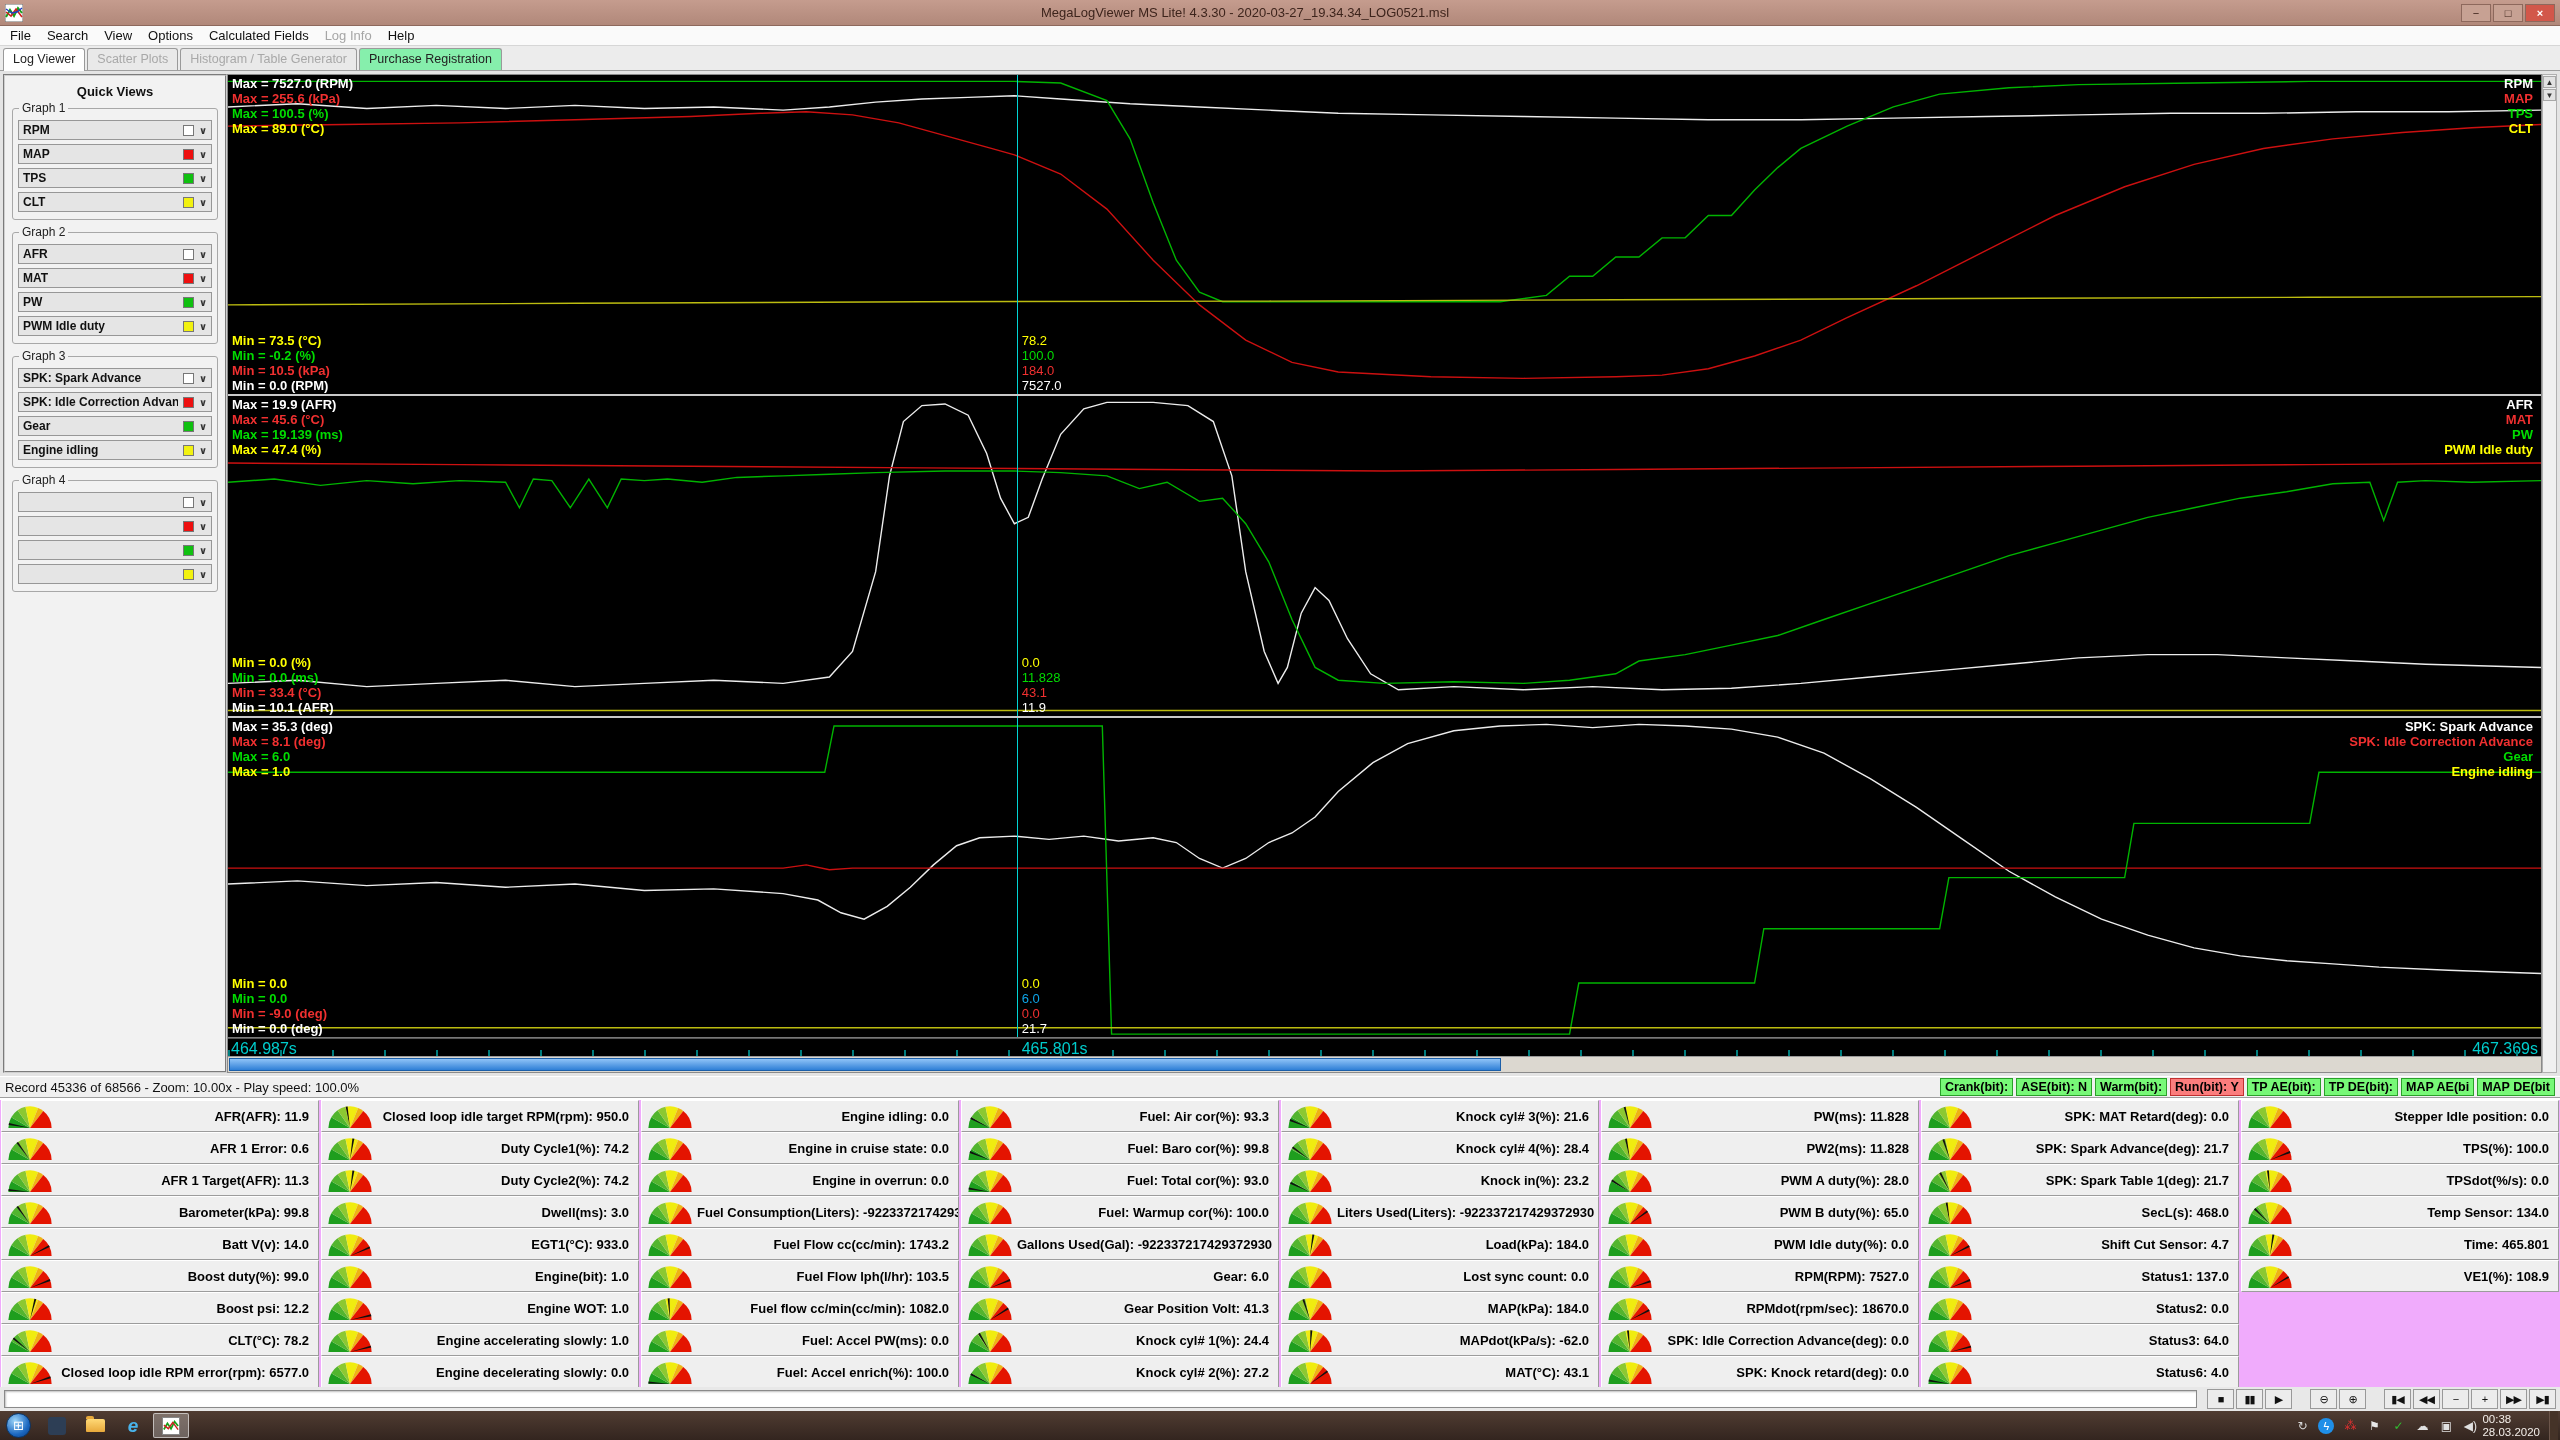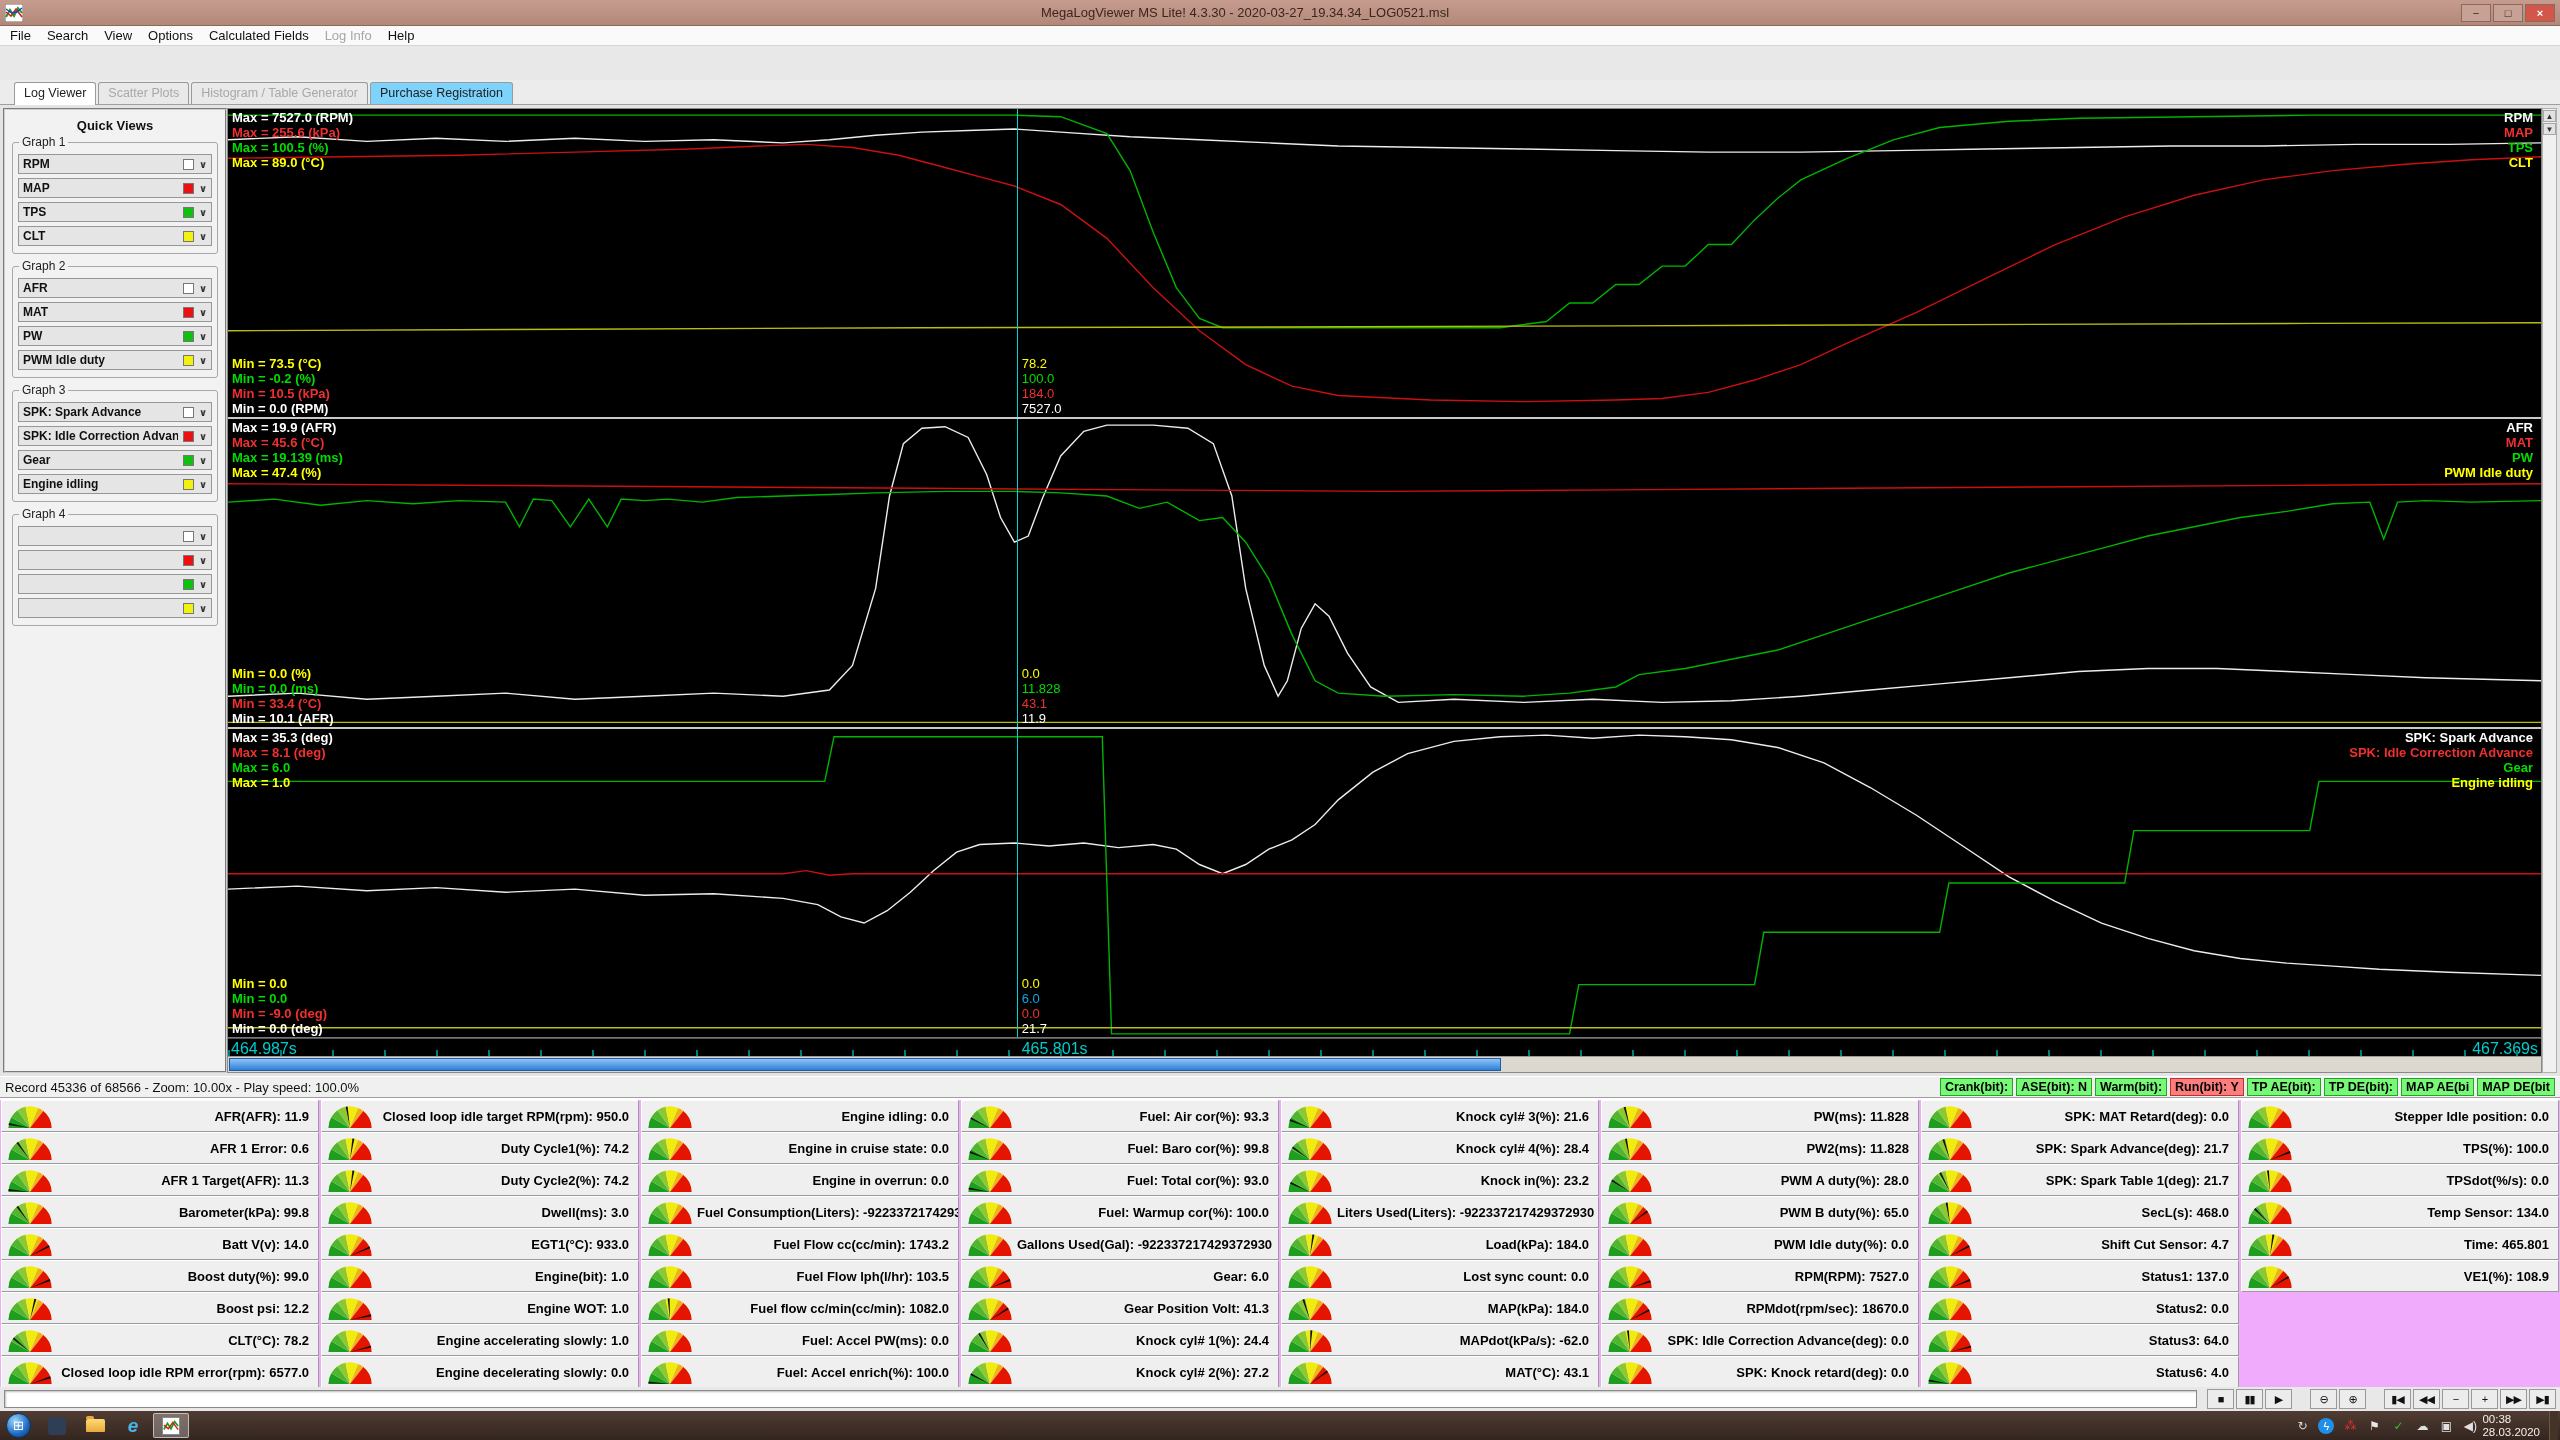--- a/index.html
+++ b/index.html
@@ -18,23 +18,23 @@
   .wbtn.close { background:#d2574a; color:#fff; font-weight:bold; }
 
   
   .menubar { height:20px; flex:0 0 20px; background:#fafafa; display:flex; align-items:center;
     font-size:13px; border-bottom:1px solid #d6d6d6; padding-left:2px; }
   .menu-item { padding:1px 8px; color:#111; }
   .menu-item.disabled { color:#a6a6a6; }
 
   
   .tabbar { height:25px; flex:0 0 25px; background:#ececec; display:flex; align-items:flex-end;
-    padding-left:14px; border-bottom:1px solid #9f9f9f;margin-top:34px; }
+    padding-left:3px; border-bottom:1px solid #9f9f9f; }
   .tab { font-size:12.5px; padding:3px 9px 4px; border:1px solid #9a9a9a; border-bottom:none;
-    background:#7dd3fc; margin-right:2px; border-radius:3px 3px 0 0; color:#222; position:relative; }
+    background:#86efac; margin-right:2px; border-radius:3px 3px 0 0; color:#222; position:relative; }
   .tab.active { background:#ffffff; top:1px; padding-bottom:5px; }
   .tab.disabled { color:#a8a8a8; background:#e9e9e9; }
 
   
   .main { flex:1 1 auto; display:flex; min-height:0; padding:3px; background:#e4e4e4; }
   .sidebar { width:224px; flex:0 0 224px; background:#f2f2f2; border:2px groove #cfcfcf;
     padding:3px 5px; font-size:12px; overflow:hidden; }
   .qv-title { text-align:center; font-weight:bold; font-size:13px; margin:5px 0 8px; color:#111; }
   .group { border:1px solid #a8a8a8; border-radius:3px; margin:9px 2px 12px; padding:7px 4px 3px; position:relative; }
   .group-label { position:absolute; top:-8px; left:6px; background:#f2f2f2; padding:0 3px; color:#222; }

